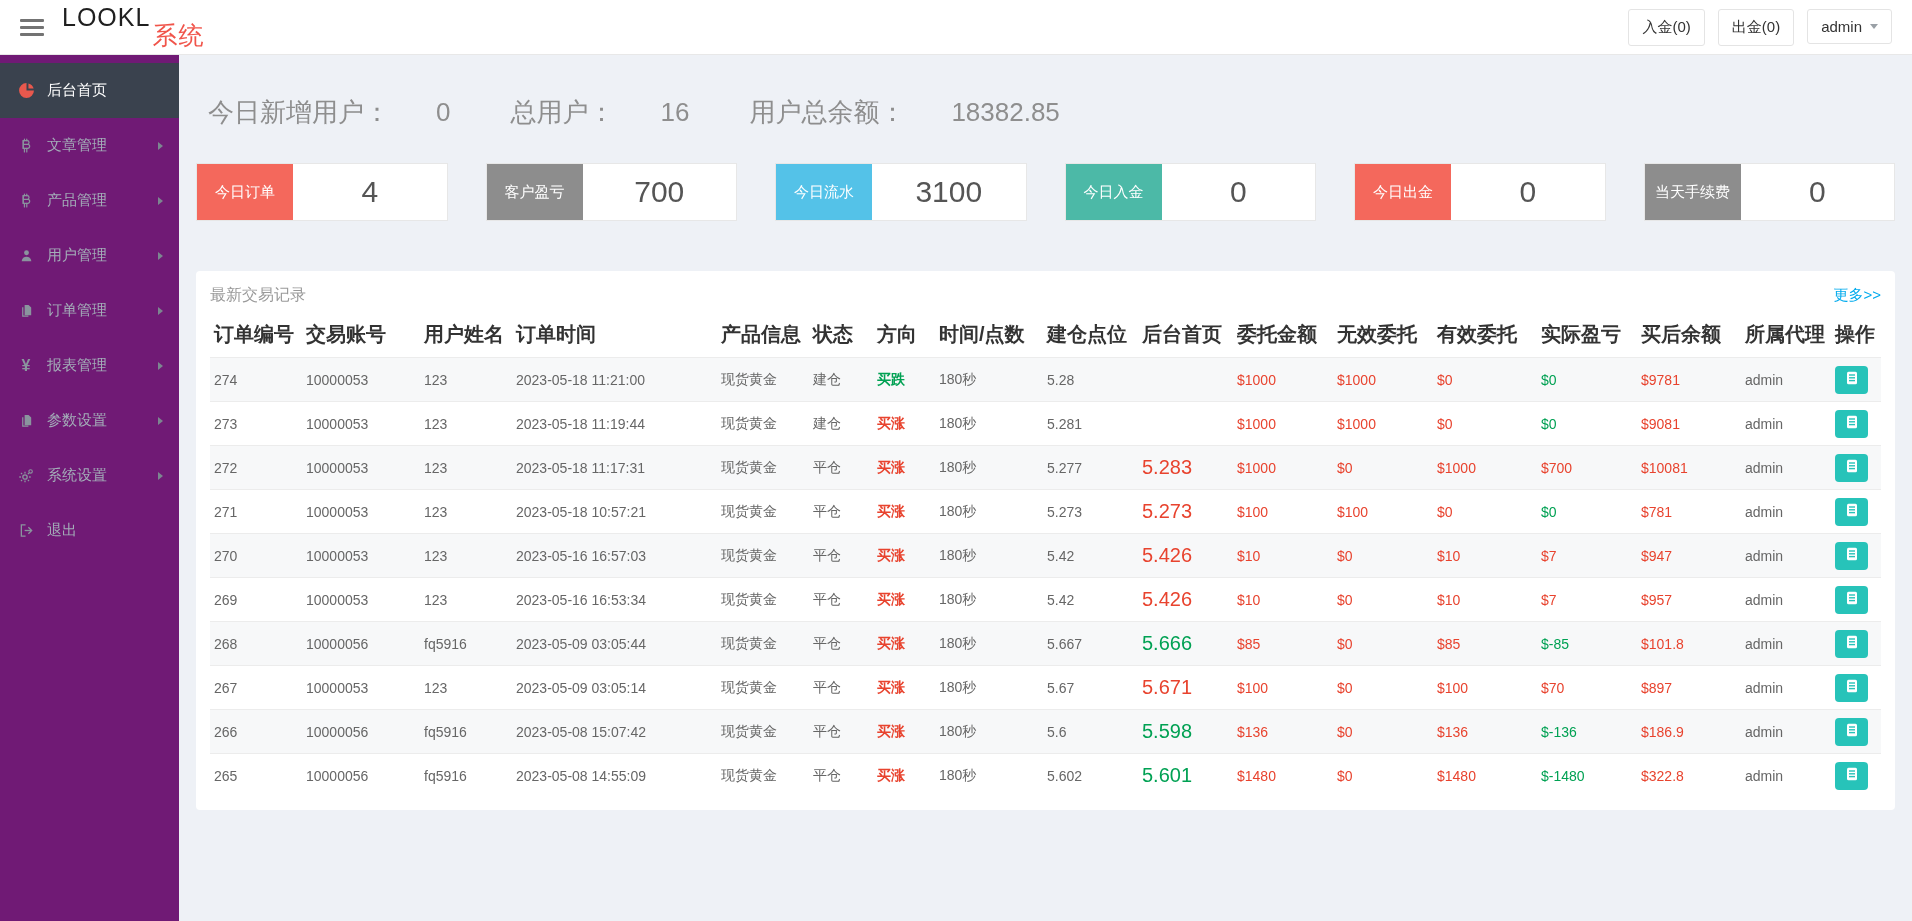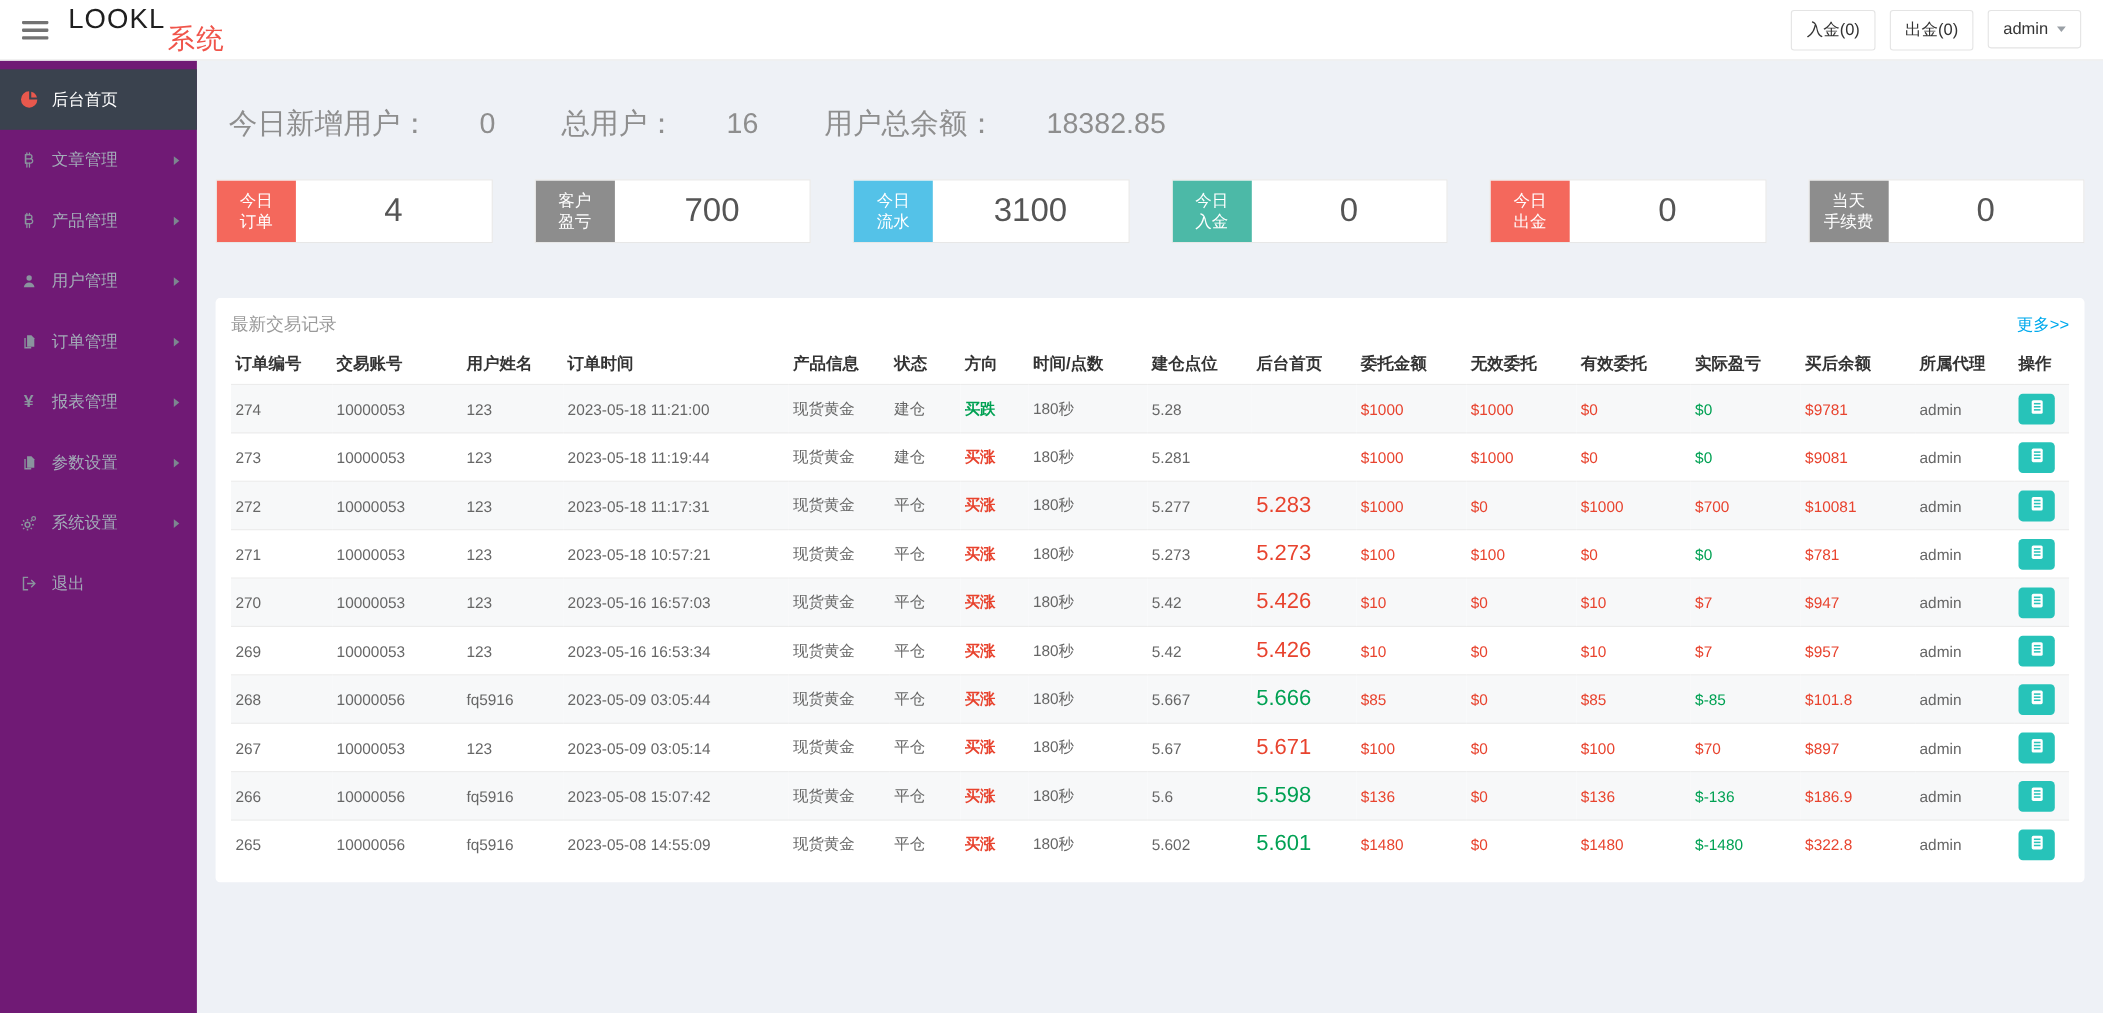--- a/index.html
+++ b/index.html
@@ -31,32 +31,32 @@
                 border-bottom:4px solid transparent; margin-left:auto; }
 
   
   .main { position:absolute; top:55px; left:179px; width:1733px; height:866px; padding:0 17px; }
   .stats { margin:40px 0 0 12px; font-size:26px; color:#8e8e8e; display:flex; align-items:baseline; }
   .stat { margin-right:60px; display:flex; align-items:baseline;gap:32px; }
   .stat-val { margin-left:14px; }
 
   .cards { margin-top:33px; display:flex; gap:38px; }
   .card { flex:1; height:58px; display:flex; background:#fff; border:1px solid #e7e7e7; overflow:hidden; }
-  .card-label { width:72px; color:#fff; font-size:15px; display:flex; flex-direction:column;
+  .card-label { width:96px; color:#fff; font-size:15px; display:flex; 
                 align-items:center; justify-content:center; line-height:1.3; flex:none; }
   .card-value { flex:1; display:flex; align-items:center; justify-content:center;
                 font-size:30px; font-weight:300; color:#555; }
 
   .panel { margin-top:50px; background:#fff; border-radius:4px; padding:0 14px 12px; }
   .panel-head { height:40px; display:flex; align-items:center; padding-top:8px; }
   .panel-title { font-size:16px; color:#9a9a9a; }
   .more-link { margin-left:auto; font-size:15px; color:var(--link-blue,#01aaed); text-decoration:none; cursor:pointer; }
 
   table { width:100%; table-layout:fixed; border-collapse:collapse; }
-  th { text-align:left; font-size:15px; color:#333; font-weight:bold; padding:10px 4px 9px;
+  th { text-align:left; font-size:20px; color:#333; font-weight:bold; padding:10px 4px 9px;
        border-bottom:1px solid #ececec; white-space:nowrap; }
   td { height:44px; font-size:14px; color:#666; padding:0 4px; border-top:1px solid #ececec; white-space:nowrap; }
   tbody tr:first-child td { border-top:none; }
   tbody tr:nth-child(odd) { background:#f7f8f9; }
   .c-red  { color:var(--red,#e8432e); }
   .c-green{ color:var(--green,#00a153); }
   .dir-cell { font-weight:bold; }
   .close-cell { font-size:20px; }
   .op-btn { width:33px; height:28px; border:none; border-radius:4px; background:var(--action-teal,#27c3b9);
             cursor:pointer; display:flex; align-items:center; justify-content:center; }

